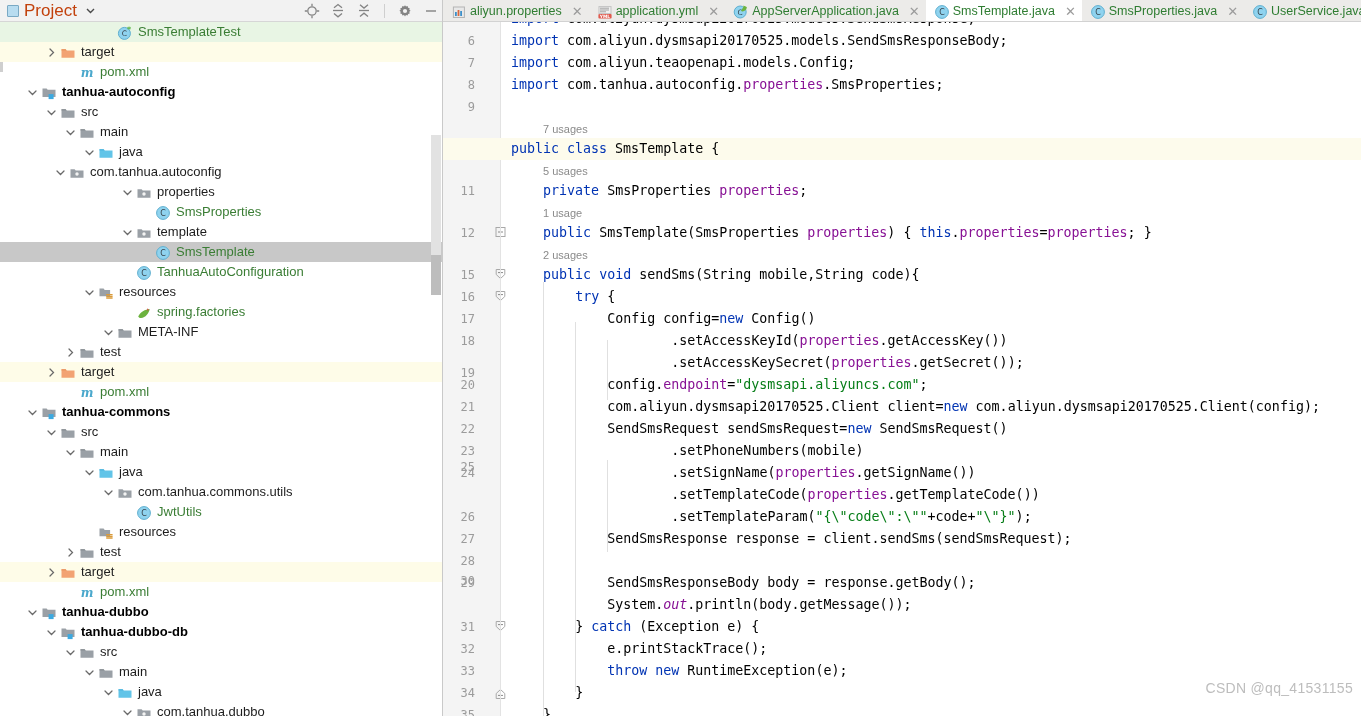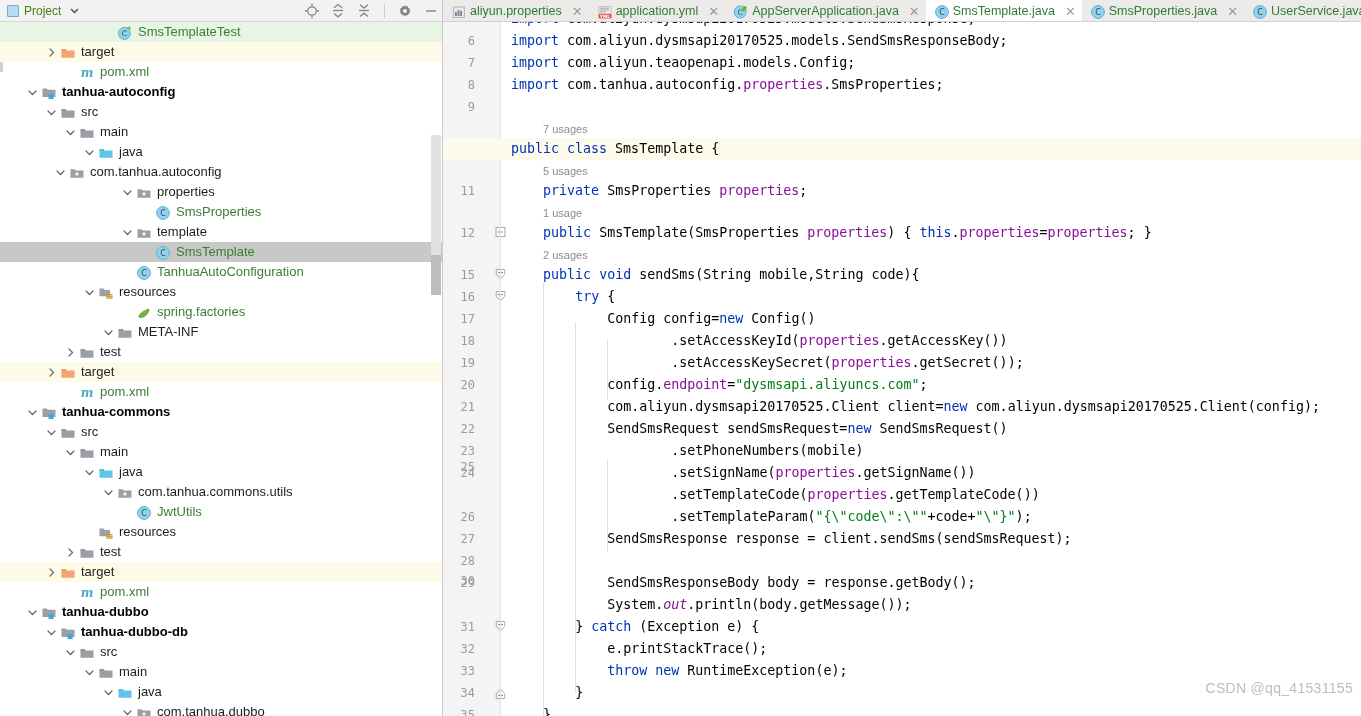--- a/index.html
+++ b/index.html
@@ -22,21 +22,21 @@
   }
   #project-toolbar {
     height: 22px; width: 443px;
     background: #f2f2f2;
     border-bottom: 1px solid #d6d6d6;
     display: flex; align-items: center;
     position: relative;
   }
   .pt-left { display: flex; align-items: center; padding-left: 7px; gap: 5px; }
   .pt-title {
-    font-size: 12px; color: #4d7c0f;
+    font-size: 17px; color: #c2410c;
     font-family: "Liberation Sans", sans-serif;
   }
   .pt-sq {
     width: 12px; height: 12px; background: #b8dcf0;
     border: 1px solid #7aa9c4; border-radius: 1px;
     display: inline-block;
   }
   .pt-caret { margin-left: 3px; }
   .pt-right {
     position: absolute; right: 4px; top: 0; height: 22px;
@@ -712,21 +712,21 @@
               <path d="M1.2 5.5h8.6v5l-4.3 4-4.3-4z" fill="none" stroke="#a8a8a8"></path>
               <path d="M3 8.6h5" stroke="#8a8a8a" stroke-width="1"></path>
             </svg></div>
           <div class="lnum" style="top: 264px;">16</div>
           <div class="fold" style="top: 264px;"><svg width="11" height="22" viewBox="0 0 11 22">
               <path d="M1.2 5.5h8.6v5l-4.3 4-4.3-4z" fill="none" stroke="#a8a8a8"></path>
               <path d="M3 8.6h5" stroke="#8a8a8a" stroke-width="1"></path>
             </svg></div>
           <div class="lnum" style="top: 286px;">17</div>
           <div class="lnum" style="top: 308px;">18</div>
-          <div class="lnum" style="top: 330px; margin-left: 13px;">19</div>
+          <div class="lnum" style="top: 340px; margin-left: 13px;">19</div>
           <div class="lnum" style="top: 352px;">20</div>
           <div class="lnum" style="top: 374px;">21</div>
           <div class="lnum" style="top: 396px;">22</div>
           <div class="lnum" style="top: 418px;">23</div>
           <div class="lnum" style="top: 440px;">24</div>
           <div class="lnum" style="top: 434px; text-align: center;">25</div>
           <div class="lnum" style="top: 484px;">26</div>
           <div class="lnum" style="top: 506px;">27</div>
           <div class="lnum" style="top: 528px;">28</div>
           <div class="lnum" style="top: 550px; margin-left: 37px;">29</div>

